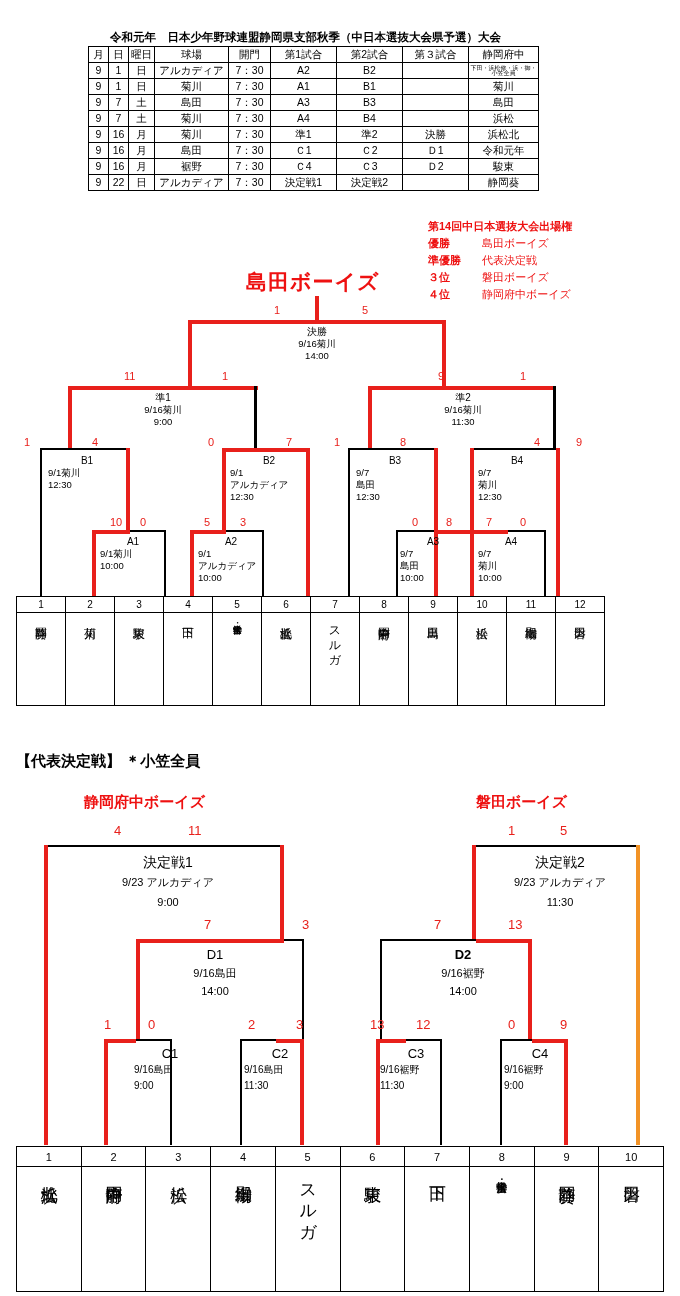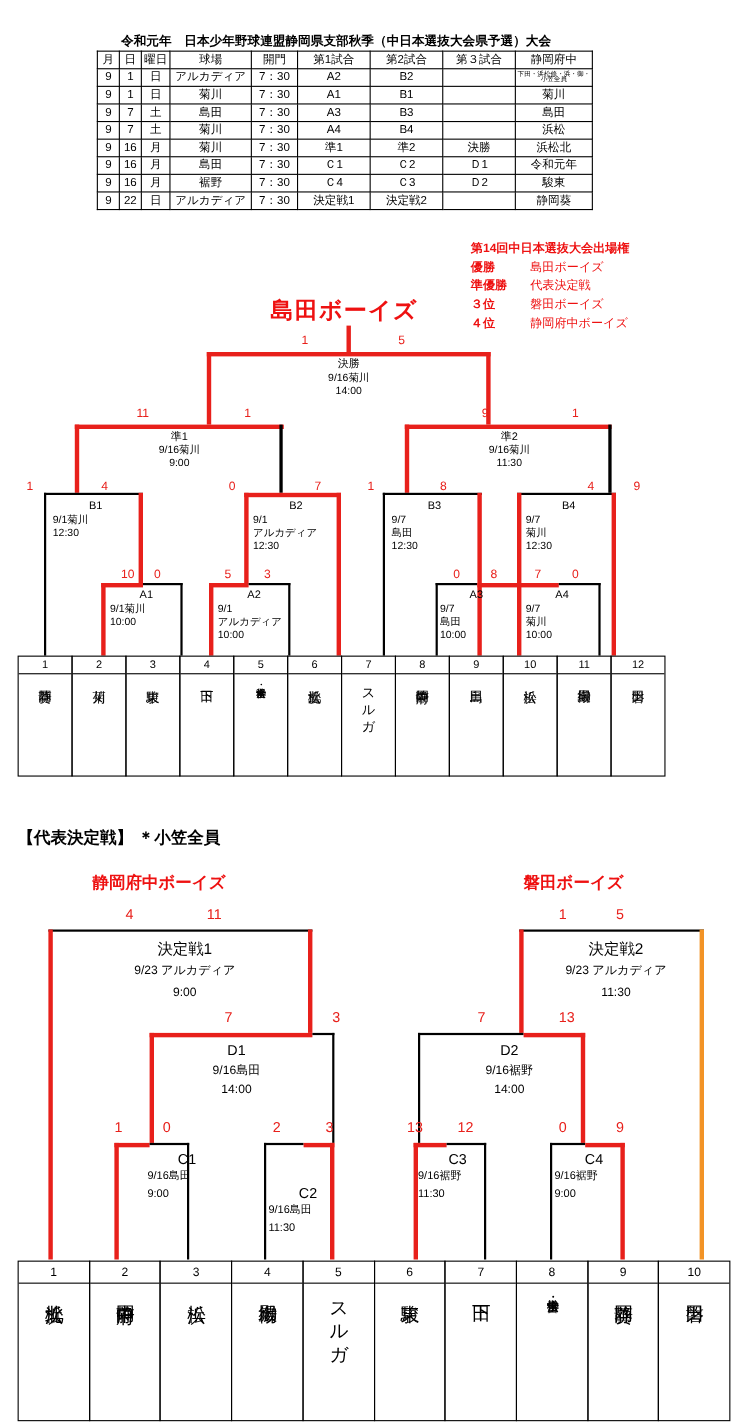--- a/index.html
+++ b/index.html
@@ -524,21 +524,21 @@
   <div style="font-size:11px;">14:00</div>
 </div>
 <div class="score" style="left:204px; top:917px; font-size:13px;">7</div>
 <div class="score" style="left:302px; top:917px; font-size:13px;">3</div>
 
 <div class="ln" style="left:380px; top:939px; width:96px; height:2px;"></div>
 <div class="rln" style="left:476px; top:939px; width:56px; height:4px;"></div>
 <div class="ln" style="left:380px; top:939px; width:2px; height:100px;"></div>
 <div class="rln" style="left:528px; top:939px; width:4px; height:100px;"></div>
 <div class="node" style="left:398px; top:946px; width:130px; font-size:11px; line-height:18px;">
-  <div style="font-size:13px;">D2</div>
+  <div style="font-size:13px;font-weight:bold;">D2</div>
   <div style="font-size:11px;">9/16裾野</div>
   <div style="font-size:11px;">14:00</div>
 </div>
 <div class="score" style="left:434px; top:917px; font-size:13px;">7</div>
 <div class="score" style="left:508px; top:917px; font-size:13px;">13</div>
 
 <div class="rln" style="left:104px; top:1039px; width:32px; height:4px;"></div>
 <div class="ln" style="left:136px; top:1039px; width:36px; height:2px;"></div>
 <div class="rln" style="left:104px; top:1039px; width:4px; height:106px;"></div>
 <div class="ln" style="left:170px; top:1039px; width:2px; height:106px;"></div>
@@ -547,21 +547,21 @@
   <div style="font-size:10px;">9/16島田</div>
   <div style="font-size:10px;">9:00</div>
 </div>
 <div class="score" style="left:104px; top:1017px; font-size:13px;">1</div>
 <div class="score" style="left:148px; top:1017px; font-size:13px;">0</div>
 
 <div class="ln" style="left:240px; top:1039px; width:36px; height:2px;"></div>
 <div class="rln" style="left:276px; top:1039px; width:28px; height:4px;"></div>
 <div class="ln" style="left:240px; top:1039px; width:2px; height:106px;"></div>
 <div class="rln" style="left:300px; top:1039px; width:4px; height:106px;"></div>
-<div class="node" style="left:244px; top:1046px; width:72px; text-align:left; font-size:10px; line-height:16px;margin-top:31px;">
+<div class="node" style="left:244px; top:1046px; width:72px; text-align:left; font-size:10px; line-height:16px;">
   <div style="font-size:13px; text-align:center;">C2</div>
   <div style="font-size:10px;">9/16島田</div>
   <div style="font-size:10px;">11:30</div>
 </div>
 <div class="score" style="left:248px; top:1017px; font-size:13px;">2</div>
 <div class="score" style="left:296px; top:1017px; font-size:13px;">3</div>
 
 <div class="rln" style="left:376px; top:1039px; width:30px; height:4px;"></div>
 <div class="ln" style="left:406px; top:1039px; width:36px; height:2px;"></div>
 <div class="rln" style="left:376px; top:1039px; width:4px; height:106px;"></div>

